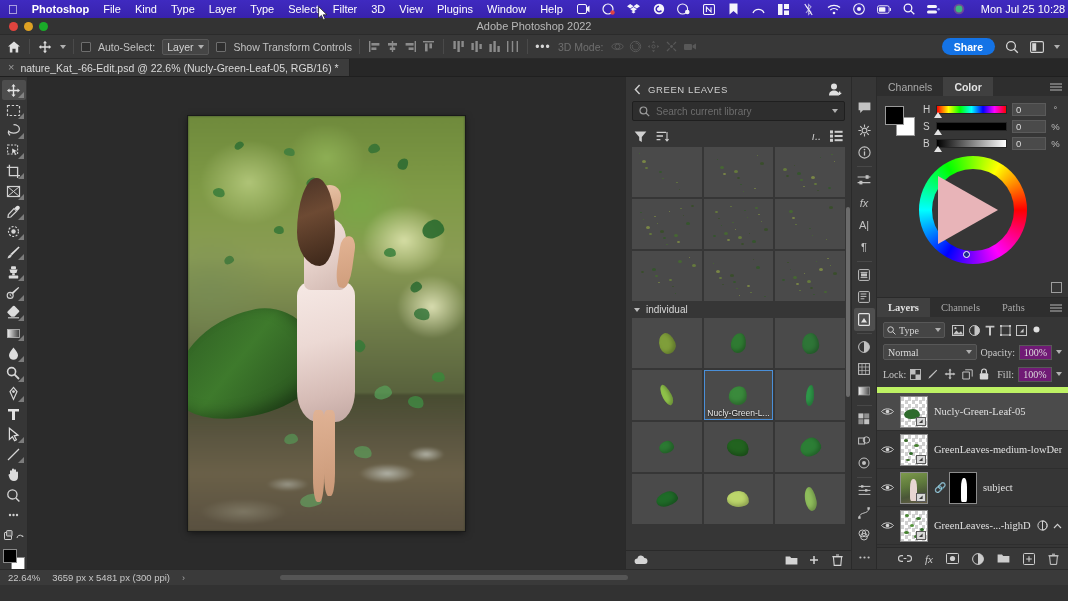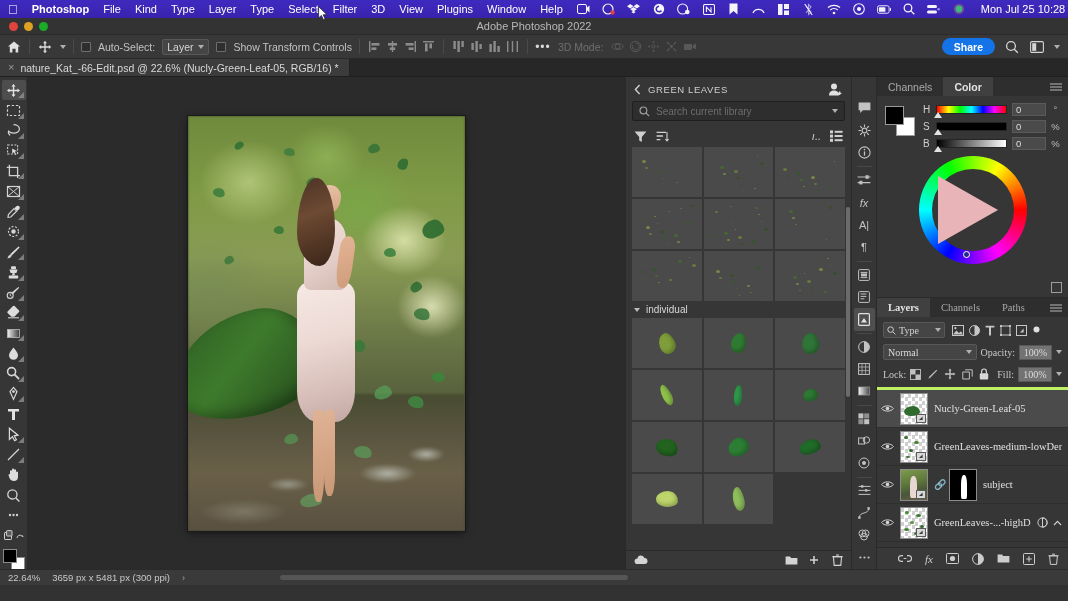--- a/index.html
+++ b/index.html
@@ -356,25 +356,25 @@
   }
   .kind-icons { display: flex; gap: 5px; margin-left: 3px; color: #c6c6c6; }
   .blend-select {
     width: 96px; height: 16px; background: #454545; border: 1px solid #585858;
     border-radius: 2px; display: flex; align-items: center; padding: 0 4px;
     font-size: 10px; color: #dcdcdc;
   }
   .blend-select .caret { margin-left: auto; }
   .opa-label { font-size: 10px; color: #c8c8c8; }
   .opa-val {
-    width: 34px; height: 15px; background: #737373; border: 1px solid #585858;
+    width: 34px; height: 15px; background: #701a75; border: 1px solid #585858;
     font-size: 10px; color: #dcdcdc; display: flex; align-items: center; justify-content: center;
   }
   .lock-icons { display: flex; gap: 6px; color: #c0c0c0; align-items: center; }
-  .layer-list { flex: 1; overflow: hidden; border-top: 3px solid #bef264; }
+  .layer-list { flex: 1; overflow: hidden; border-top: 6px solid #bef264; }
   .layer-row {
     height: 38px; display: flex; align-items: center; gap: 6px;
     padding: 0 6px 0 4px; border-bottom: 1px solid #2e2e2e;
   }
   .layer-row.selected { background: #4b4b4b; }
   .eye { width: 13px; display: flex; align-items: center; justify-content: center; color: #d5d5d5; }
   .thumb {
     width: 28px; height: 32px; border: 1px solid #8c8c8c; position: relative; overflow: hidden;
     background:
       repeating-conic-gradient(#ffffff 0% 25%, #cfcfcf 0% 50%) 0 0 / 7px 7px;
@@ -1080,20 +1080,24 @@
           </div>
           <div class="lib-cell">
             <span class="mini-leaf" style="width: 15px; height: 20px; background: rgb(47, 122, 50); transform: rotate(8deg);"></span>
           </div>
           <div class="lib-cell">
             <span class="mini-leaf" style="width: 17px; height: 21px; background: rgb(46, 117, 55); transform: rotate(-6deg);"></span>
           </div>
           <div class="lib-cell">
             <span class="mini-leaf" style="width: 9px; height: 22px; background: rgb(143, 194, 74); transform: rotate(-28deg);"></span>
           </div>
+          <div class="lib-cell selected">
+            <span class="mini-leaf" style="width: 18px; height: 19px; background: rgb(58, 138, 60); transform: rotate(14deg);"></span>
+            <span class="cell-label">Nucly-Green-L...</span>
+          </div>
           <div class="lib-cell">
             <span class="mini-leaf" style="width: 8px; height: 21px; background: rgb(47, 154, 74); transform: rotate(4deg);"></span>
           </div>
           <div class="lib-cell">
             <span class="mini-leaf" style="width: 15px; height: 12px; background: rgb(44, 122, 51); transform: rotate(-14deg);"></span>
           </div>
           <div class="lib-cell">
             <span class="mini-leaf" style="width: 22px; height: 17px; background: rgb(34, 99, 31); transform: rotate(18deg);"></span>
           </div>
           <div class="lib-cell">

